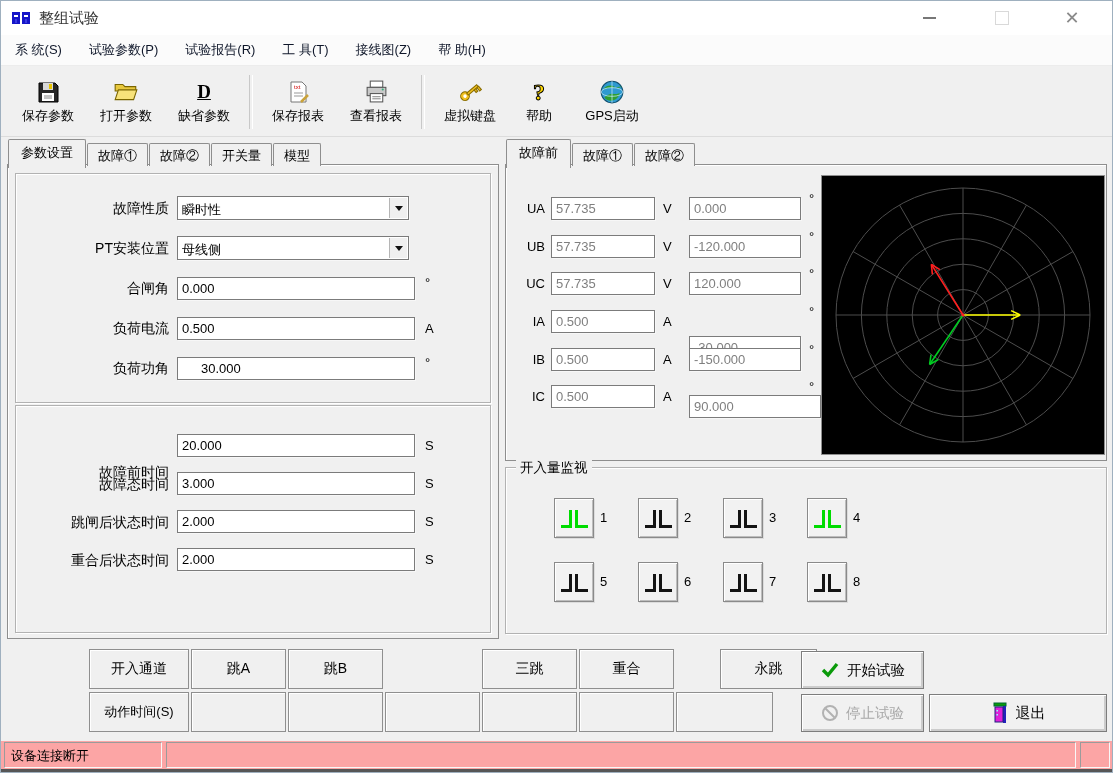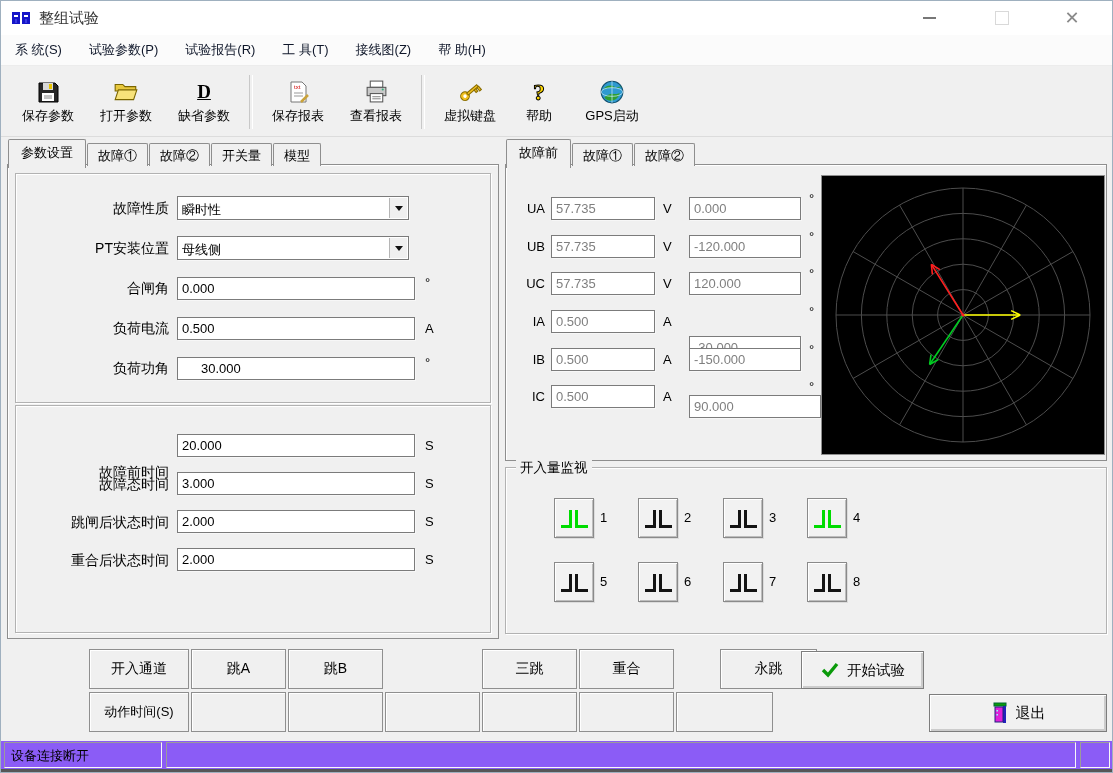--- a/index.html
+++ b/index.html
@@ -66,21 +66,21 @@
                  line-height:40px;letter-spacing:3px;text-shadow:1px 1px 1px #86a8c8;}
   .cell{position:absolute;height:40px;background:#f0f0f0;border:1px solid #8f8f8f;
         box-shadow:inset 1px 1px 0 #ffffff;box-sizing:border-box;display:flex;align-items:center;justify-content:center;
         font-size:14px;}
   
   .abtn{position:absolute;background:#f1f1f1;border:1px solid #7d7d7d;
         box-shadow:inset 1px 1px 0 #ffffff,inset -2px -2px 0 #cccccc;
         display:flex;align-items:center;justify-content:center;gap:7px;font-size:14.5px;box-sizing:border-box;}
   .abtn.disabled{color:#a8a8a8;}
   
-  .statusbar{position:absolute;left:0;top:740px;width:100%;height:30px;background:#8b5cf6;}
+  .statusbar{position:absolute;left:0;top:740px;width:100%;height:30px;background:#fca5a5;}
   .sb-panel{position:absolute;top:1px;height:26px;border:1px solid;border-color:#9b9b9b #f8f8f8 #f8f8f8 #9b9b9b;
             box-sizing:border-box;font-size:13px;padding:4px 6px;}
   .bottom-edge{position:absolute;left:0;bottom:0;width:100%;height:3px;background:#565656;}
 </style>
 </head>
 <body>
 
 <div class="win">
 
   <div class="titlebar">
@@ -398,20 +398,27 @@
   <div class="cell" style="left:481px;top:691px;width:95px;"></div>
   <div class="cell" style="left:578px;top:691px;width:95px;"></div>
   <div class="cell" style="left:675px;top:691px;width:97px;"></div>
 
   <div class="abtn" style="left:800px;top:650px;width:123px;height:38px;">
     <svg width="20" height="18" viewBox="0 0 20 18">
         <polyline points="3,9 8,14 17,3" fill="none" stroke="#0a9a0a" stroke-width="3.4"></polyline>
       </svg>
     <span>开始试验</span>
   </div>
+  <div class="abtn disabled" style="left:800px;top:693px;width:123px;height:38px;">
+    <svg width="18" height="18" viewBox="0 0 18 18">
+        <circle cx="9" cy="9" r="7" fill="none" stroke="#b2b2b2" stroke-width="2"></circle>
+        <line x1="4.5" y1="4.5" x2="13.5" y2="13.5" stroke="#b2b2b2" stroke-width="2"></line>
+      </svg>
+    <span>停止试验</span>
+  </div>
   <div class="abtn" style="left:928px;top:693px;width:178px;height:38px;font-size:15px;">
     <svg width="18" height="22" viewBox="0 0 18 22">
         <rect x="3" y="1" width="12" height="3" fill="#0b9a0b" stroke="#063"></rect>
         <rect x="12" y="4" width="3" height="17" fill="#2222bb"></rect>
         <rect x="4" y="5" width="8" height="15" fill="#e020d8" stroke="#202080"></rect>
         <rect x="5.5" y="8" width="1.5" height="1.5" fill="#8ff"></rect>
         <rect x="5.5" y="12" width="1.5" height="1.5" fill="#8ff"></rect>
       </svg>
     <span>退出</span>
   </div>

